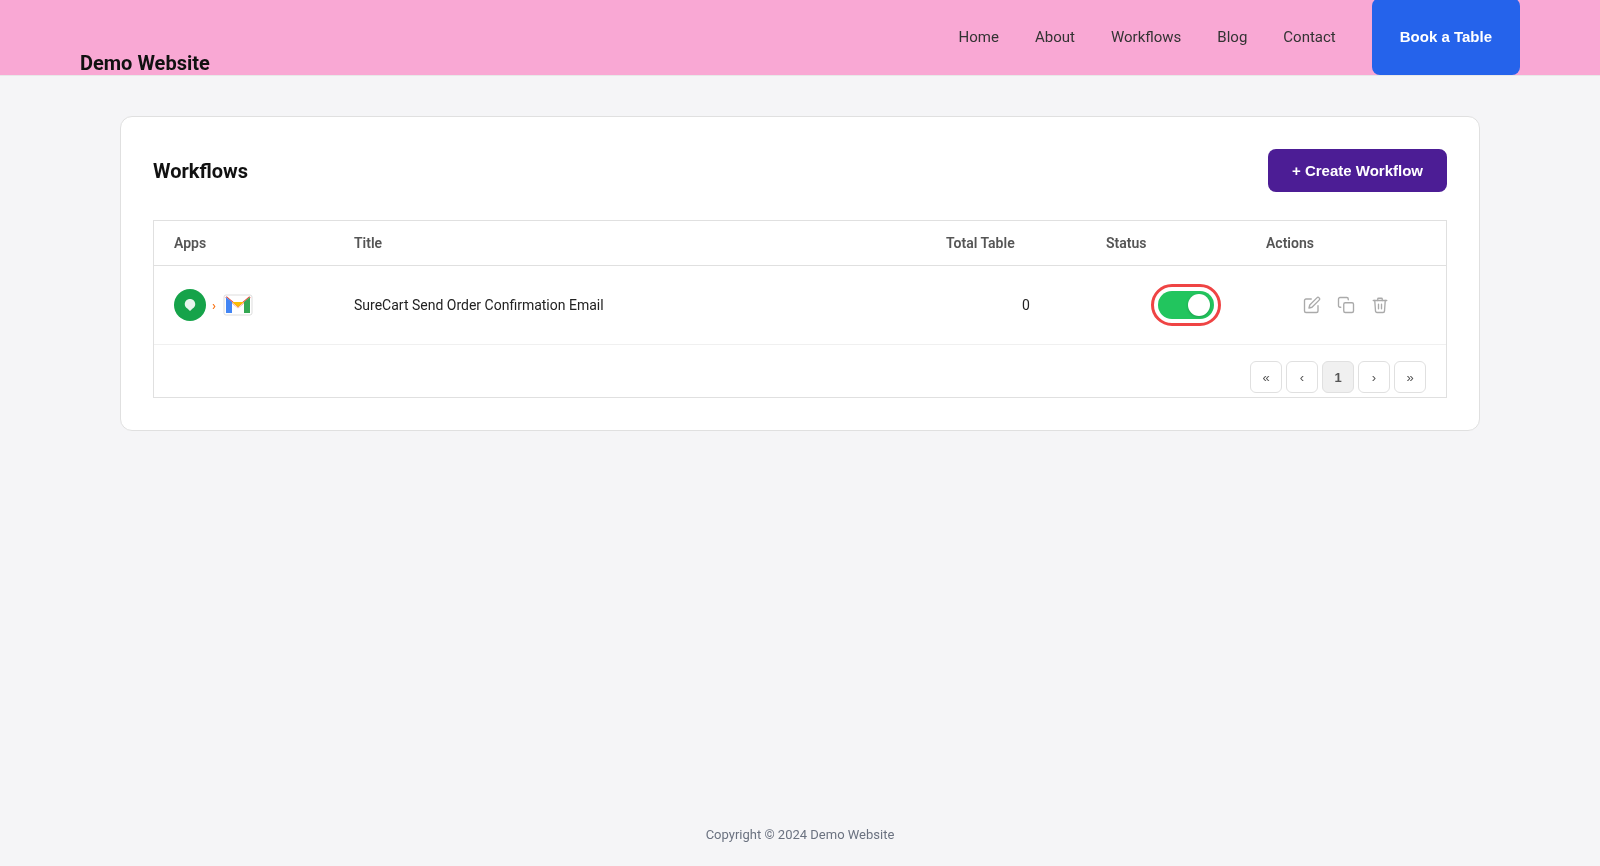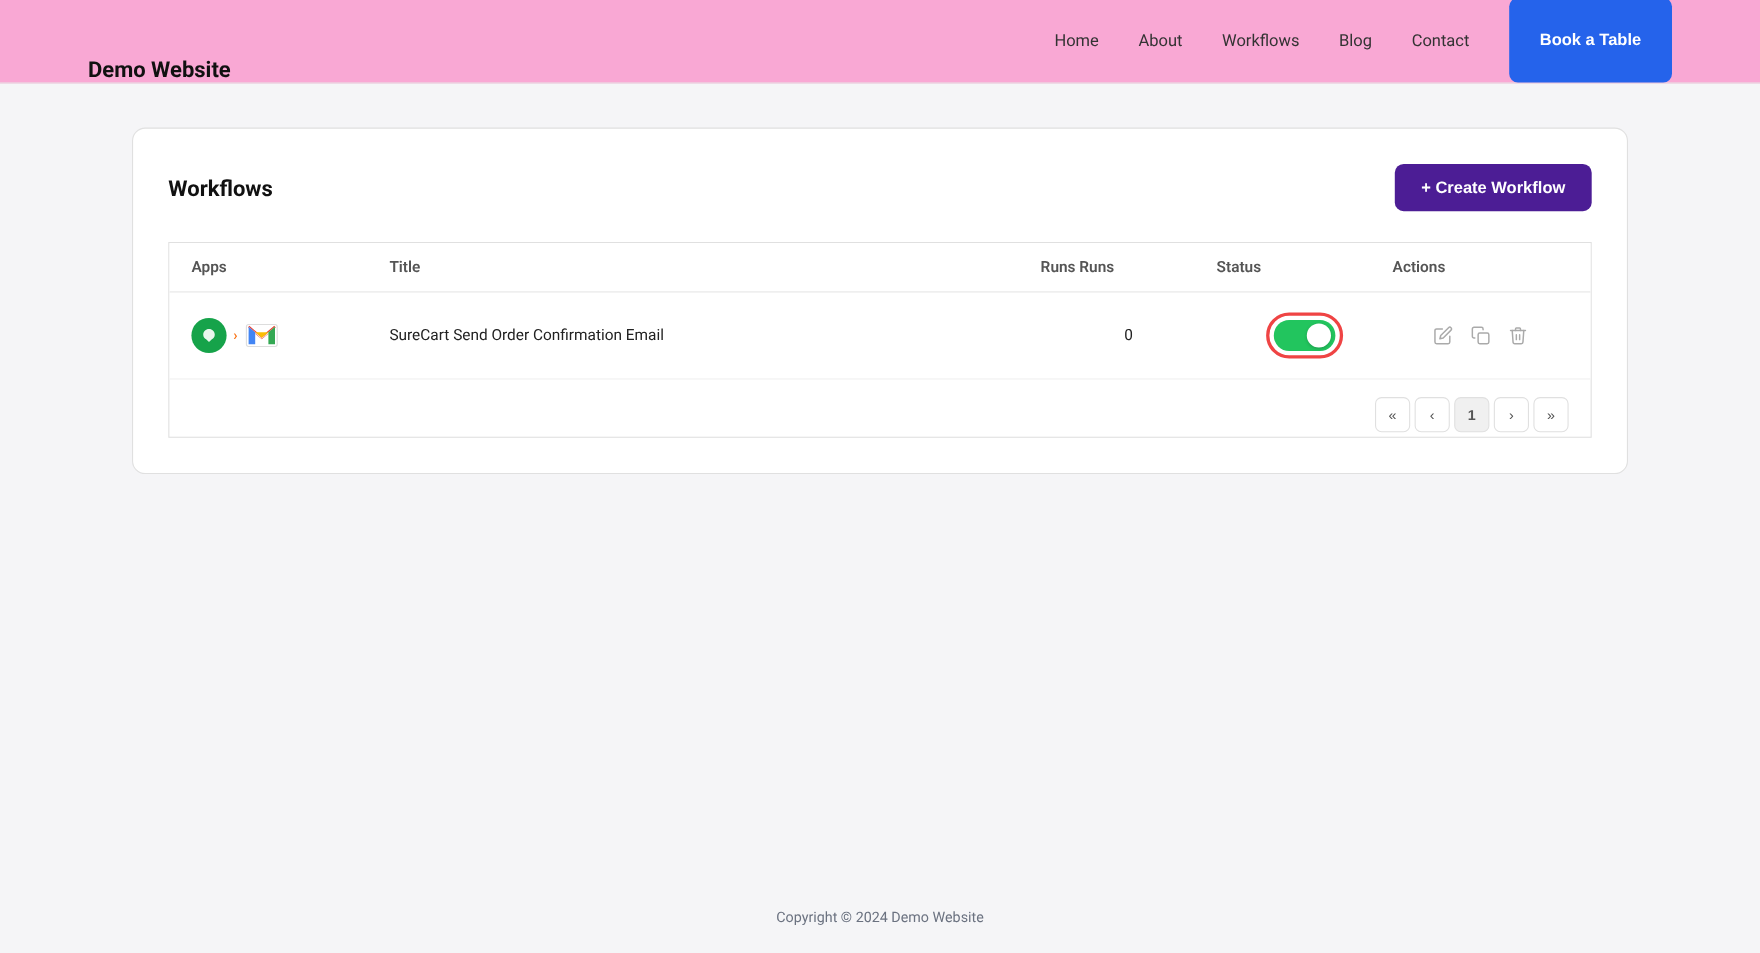--- a/index.html
+++ b/index.html
@@ -265,21 +265,21 @@
     <div class="card-header">
       <h2 class="card-title">Workflows</h2>
       <button class="btn-create">+ Create Workflow</button>
     </div>
 
     <div class="table-wrapper">
 
       <div class="table-header">
         <div class="th">Apps</div>
         <div class="th">Title</div>
-        <div class="th">Runs Runs</div>
+        <div class="th">Total Table</div>
         <div class="th">Status</div>
         <div class="th">Actions</div>
       </div>
 
       <div class="table-row">
 
         <div class="apps-cell">
           <div class="app-icon-surecart">
             <svg viewBox="0 0 24 24" fill="none" xmlns="http://www.w3.org/2000/svg">
               <path d="M12 4C8 4 5 7 5 11c0 2.5 1.5 4.5 3.5 5.5L12 20l3.5-3.5C17.5 15.5 19 13.5 19 11c0-4-3-7-7-7z" fill="white" opacity="0.9"></path>

